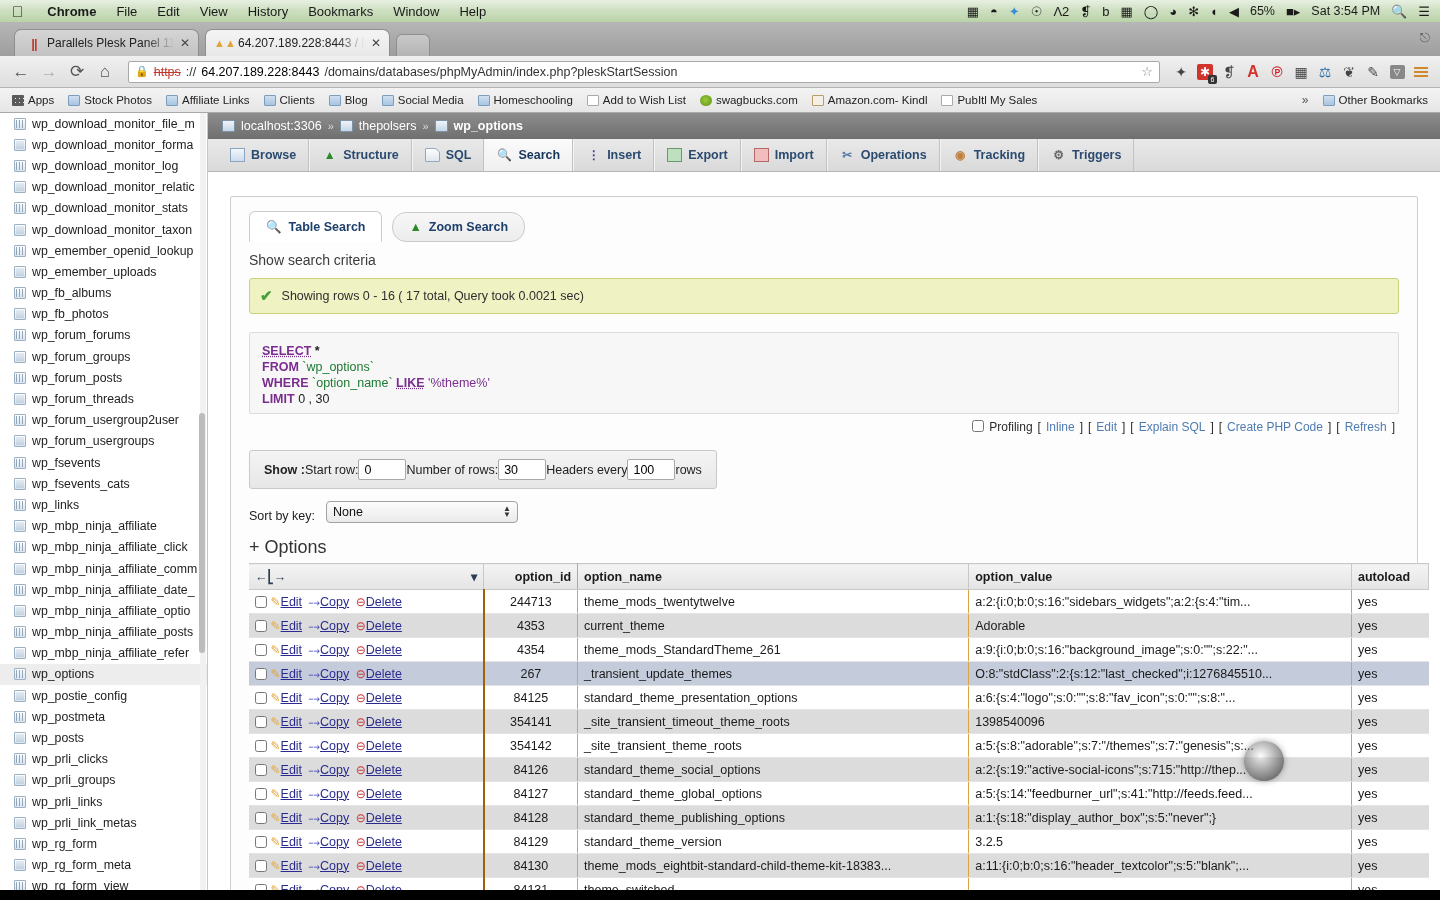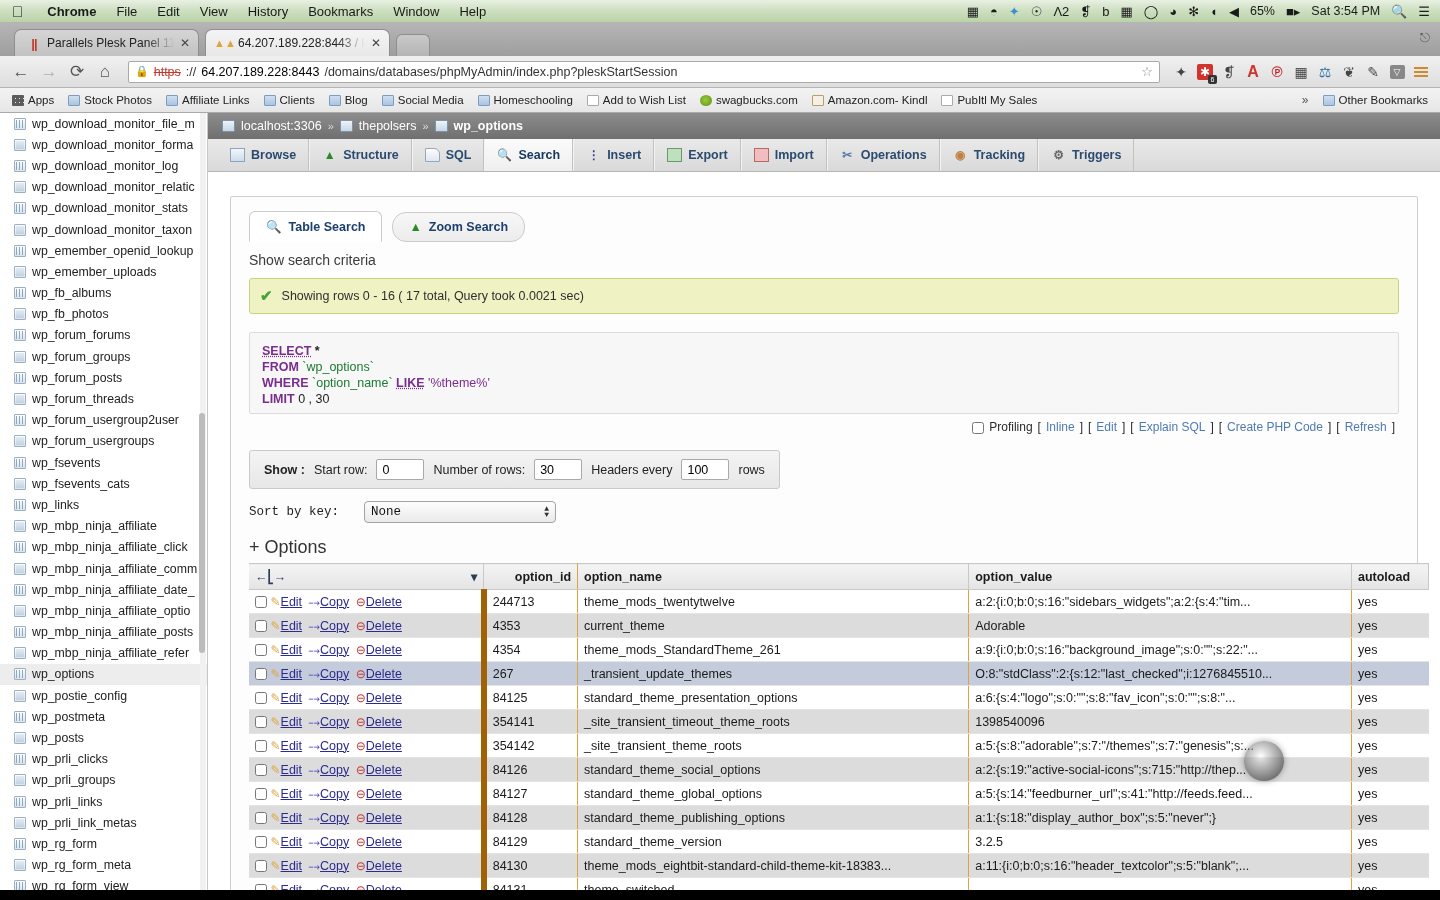--- a/index.html
+++ b/index.html
@@ -185,37 +185,37 @@
     border-radius: 2px; padding: 10px 12px 6px 12px; }
   .sqlline { font-size: 12.5px; line-height: 16px; white-space: pre; }
   .kw { color: #7a2d8f; font-weight: bold; }
   .kw.u { text-decoration: underline; text-decoration-style: dotted; }
   .tbl-name { color: #1d7a32; }
   .str { color: #7a2d8f; }
   .num { color: #222; }
   .star-op { color: #222; font-weight: bold; }
 
   .profilebar { margin: 0 18px; padding: 6px 4px 4px 0; display: flex; justify-content: flex-end;
-    align-items: flex-end; gap: 5px; font-size: 12px; color: #2b2b2b; }
+    align-items: flex-start; gap: 5px; font-size: 12px; color: #2b2b2b; }
   .profilebar input { width: 12px; height: 12px; }
   .profilebar a { color: #4f7bb0; text-decoration: none; }
   .brk { color: #2b2b2b; }
 
   .showrow { margin: 12px 18px 0 18px; background: linear-gradient(to bottom,#f4f4f4,#e7e7e7);
     border: 1px solid #c9c9c9; border-radius: 3px; display: inline-flex; align-items: center;
-    gap: 9px; padding: 8px 14px; font-size: 12.5px; color: #222; }
+    padding: 8px 14px; font-size: 12.5px; color: #222; }
   .showrow b { font-weight: bold; }
   .showrow input[type=text] { height: 21px; border: 1px solid #a9a9a9; border-radius: 2px;
     font-size: 12.5px; padding: 0 5px; font-family: "Liberation Sans", sans-serif; background: #fff; }
   .in-start { width: 48px; }
   .in-rows { width: 48px; }
   .in-hdr { width: 48px; }
 
-  .sortrow { margin: 12px 18px 0 18px; display: flex; align-items: center; gap: 25px;
-    font-size: 12.5px; color: #222; font-family: Liberation Mono, monospace; }
+  .sortrow { margin: 12px 18px 0 18px; display: flex; align-items: flex-end; gap: 11px;
+    font-size: 12.5px; color: #222; }
   .fakeselect { width: 192px; height: 22px; border: 1px solid #a2a2a2; border-radius: 4px;
     background: linear-gradient(to bottom,#fdfdfd,#eaeaea); display: flex; align-items: center;
     padding: 0 6px; font-size: 12.5px; color: #111; position: relative; }
   .fakeselect .arrows { position: absolute; right: 6px; display: flex; flex-direction: column;
     line-height: 6px; font-size: 8px; color: #333; }
 
   .optlink { margin: 14px 0 5px 18px; font-size: 18px; color: #333; }
 
   
   .restable { margin: 0 18px; border-collapse: collapse; font-size: 12.5px; width: 1180px;
@@ -223,21 +223,21 @@
   .restable th { background: linear-gradient(to bottom,#f4f4f4,#e4e4e4);
     border: 1px solid #c8c8c8; border-left: none; padding: 5px 6px; text-align: left;
     font-weight: bold; color: #1b1b1b; height: 22px; }
   .restable th.sortcol { border-left: 1px solid #d9a441; border-right: 1px solid #d9a441; }
   .restable td { border-bottom: 1px solid #e4e4e4; padding: 3px 6px; height: 24px;
     color: #1b1b1b; overflow: hidden; white-space: nowrap; }
   .restable tr.odd td { background: #ffffff; }
   .restable tr.even td { background: #dcdcdc; }
   .restable tr.hover td { background: #c4cbdb; }
   .restable td.actions { white-space: nowrap; }
-  .restable td.idcell { text-align: left; border-left: 6px solid #a16207; border-right: 1px solid #d9a441; }
+  .restable td.idcell { text-align: center; border-left: 2px solid #a16207; border-right: 1px solid #d9a441; }
   .restable td.valcell { border-left: 1px solid #d9a441; }
   .restable td.autoload { border-left: 1px solid #d9a441; }
   .act { color: #2b2b8f; margin-right: 3px; }
   .ico-pencil { color: #e0a43a; font-size: 12px; }
   .ico-copy { color: #3b3bb0; font-size: 11px; }
   .ico-del { color: #c63a3a; font-size: 12px; }
   .rowcb { width: 12px; height: 12px; vertical-align: middle; }
   .arrowhdr { display: flex; align-items: center; justify-content: space-between; color: #2b3c55; }
 
   #cursor { position: absolute; left: 1036px; top: 628px; width: 40px; height: 40px;

